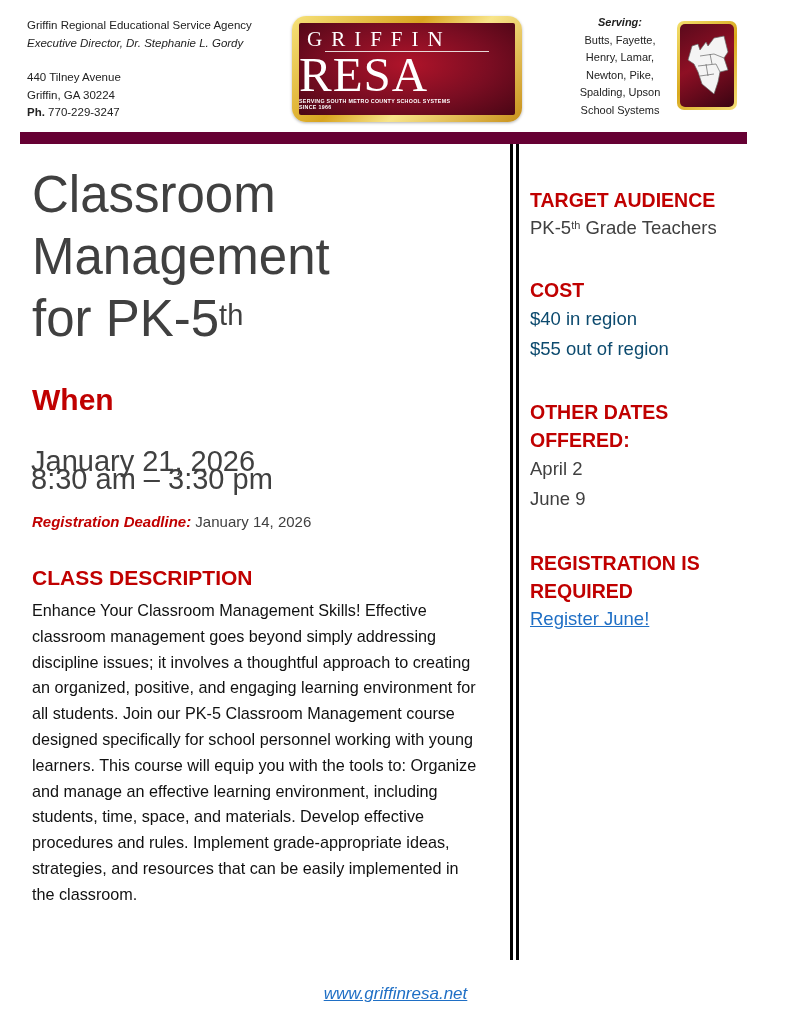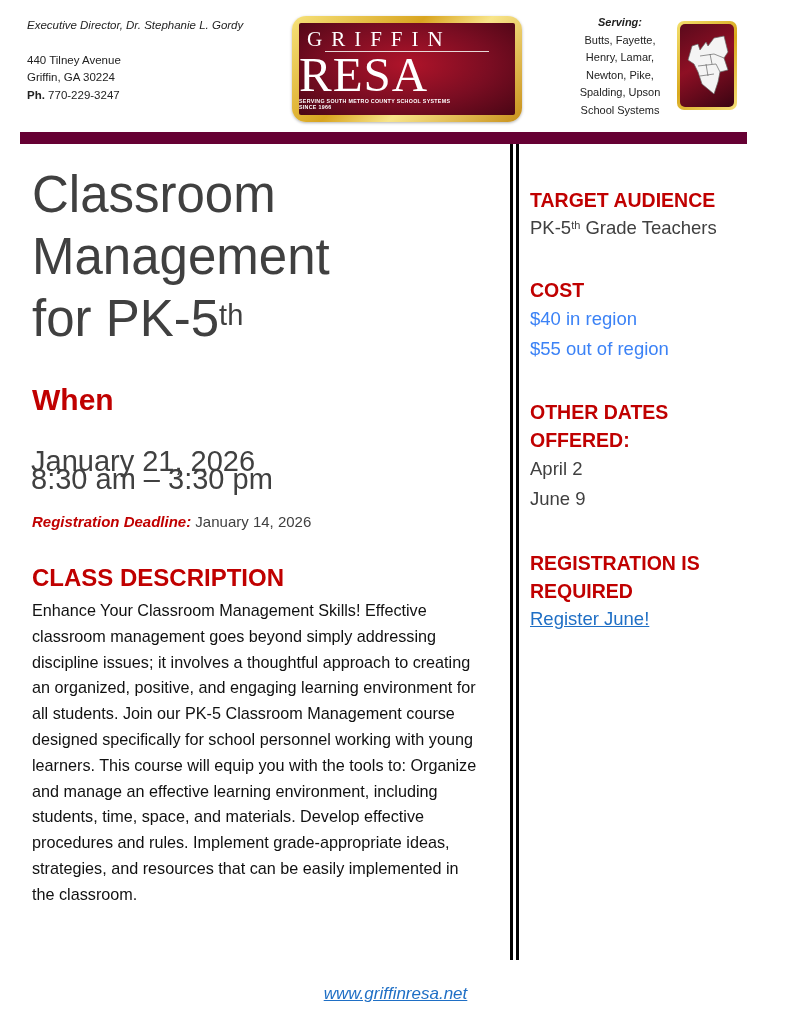--- a/index.html
+++ b/index.html
@@ -38,38 +38,39 @@
   .vline2 { left:516px; top:144px; width:3px; height:816px; background:#000; }
 
   
   .title { left:32px; top:164px; font-size:51px; line-height:62px; font-weight:normal; color:#404040; }
   .title sup { font-size:29px; vertical-align:top; position:relative; top:-4px; }
   .when-h { left:32px; top:380px; font-size:30px; font-weight:bold; color:#c00000; line-height:40px; }
   .when-date { left:31px; top:420px; font-size:29px; color:#404040; line-height:40px;margin-top:21px; }
   .when-time { left:31px; top:459px; font-size:29px; color:#404040; line-height:40px; }
   .deadline { left:32px; top:511px; font-size:15px; color:#404040; line-height:22px; }
   .deadline .lbl { color:#c00000; font-weight:bold; font-style:italic; }
-  .desc-h { left:32px; top:559px; font-size:24px; font-weight:bold; color:#c00000; line-height:38px; }
+  .desc-h { left:32px; top:559px; font-size:21px; font-weight:bold; color:#c00000; line-height:38px; }
   .desc { left:32px; top:598px; width:445px; font-size:16.2px; line-height:25.8px; color:#111; }
 
   
   .rcol { left:530px; width:236px; text-align:left; }
   .rh { font-size:19.5px; font-weight:bold; color:#c00000; line-height:28px; }
   .rv-gray { font-size:18.5px; color:#404040; line-height:28px; }
-  .rv-black { font-size:18.5px; color:#3b82f6; line-height:30px; }
+  .rv-black { font-size:18.5px; color:#0c4a6e; line-height:30px; }
   .rv-gray sup { font-size:11px; vertical-align:top; position:relative; top:-3px; }
   .link { color:#1f6fc5; text-decoration:underline; font-size:18.5px; line-height:28px; cursor:pointer; }
 
   .footer { left:0; width:791px; top:984px; text-align:center; }
   .footer a { color:#1f6fc5; font-style:italic; text-decoration:underline; font-size:17px;margin-top:12px; }
 </style>
 </head>
 <body>
 
 <div class="abs hdr-left">
+  <div>Griffin Regional Educational Service Agency</div>
   <div class="it">Executive Director, Dr. Stephanie L. Gordy</div>
   <div class="gap"></div>
   <div>440 Tilney Avenue</div>
   <div>Griffin, GA  30224</div>
   <div><b>Ph.</b><span> 770-229-3247</span></div>
 </div>
 
 <div class="abs logo">
   <div class="logo-inner">
     <div class="logo-griffin">GRIFFIN</div>

